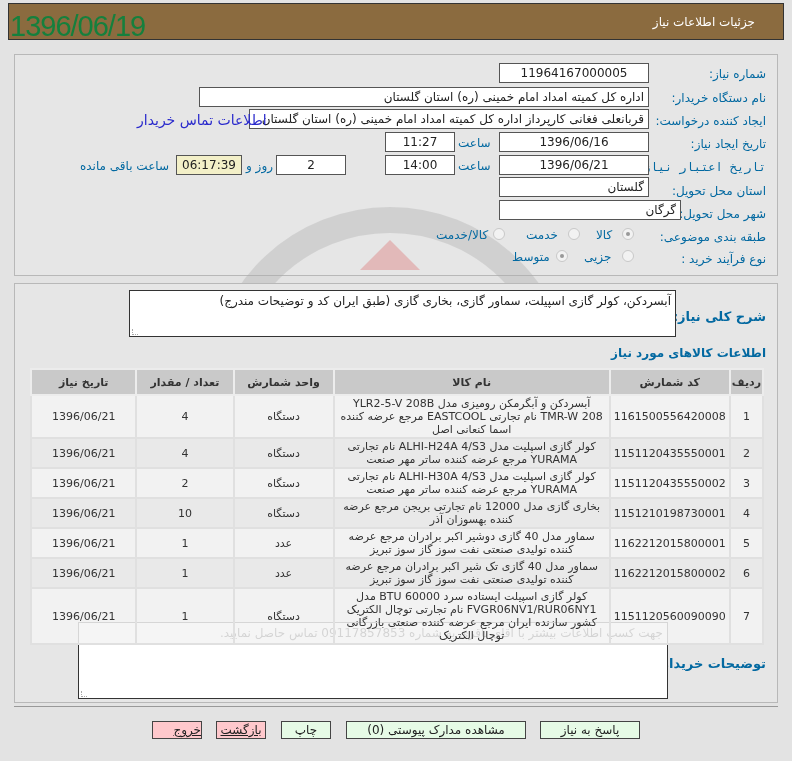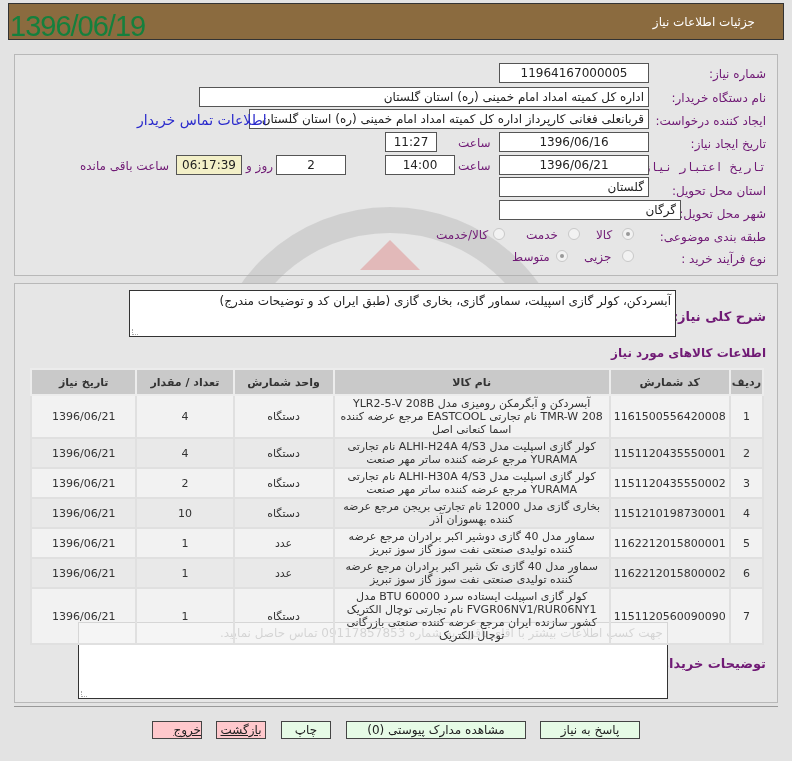--- a/index.html
+++ b/index.html
@@ -28,21 +28,21 @@
     border: 1px solid #b8b8b8; background: #e6e6e6;
   }
   .panel2 {
     position: absolute; left: 14px; top: 283px; width: 764px; height: 420px;
     border: 1px solid #b8b8b8; background: #e6e6e6;
   }
   .watermark {
     position: absolute; left: 180px; top: 200px; width: 420px; height: 380px;
     pointer-events: none; z-index: 0; opacity: 0.35;
   }
-  .lbl { position: absolute; direction: rtl; font-size: 12px; color: #701a75; white-space: nowrap; }
+  .lbl { position: absolute; direction: rtl; font-size: 12px; color: #0369a1; white-space: nowrap; }
   .field {
     position: absolute; height: 20px; background: #fff; border: 1px solid #555;
     font-size: 12px; line-height: 18px; white-space: nowrap; overflow: hidden; direction: rtl;
     padding: 0 4px;
   }
   .field.center { text-align: center; }
   .field.yellow { background: #f3f0c8; }
   .link { position: absolute; color: #2a2acc; direction: rtl; font-size: 14px; cursor: pointer; white-space: nowrap; }
   .radio { position: absolute; width: 12px; height: 12px; border-radius: 50%; border: 1px solid #c8c8c8; background: #f2f2f2; }
   .radio.on::after { content: ""; position: absolute; left: 3px; top: 3px; width: 4px; height: 4px; border-radius: 50%; background: #999; }
@@ -96,21 +96,21 @@
 <span class="lbl" style="right:26px;top:91px;">نام دستگاه خریدار:</span>
 <div class="field" style="left:199px;top:87px;width:450px;">اداره کل کمیته امداد امام خمینی (ره) استان گلستان</div>
 
 <span class="lbl" style="right:26px;top:114px;">ایجاد کننده درخواست:</span>
 <div class="field" style="left:249px;top:109px;width:400px;">قربانعلی فغانی کارپرداز اداره کل کمیته امداد امام خمینی (ره) استان گلستان</div>
 <span class="link" style="left:137px;top:112px;">اطلاعات تماس خریدار</span>
 
 <span class="lbl" style="right:26px;top:137px;">تاریخ ایجاد نیاز:</span>
 <div class="field center" style="left:499px;top:132px;width:150px;">1396/06/16</div>
 <span class="lbl" style="left:458px;top:136px;">ساعت</span>
-<div class="field center" style="left:385px;top:132px;width:52px;">11:27</div>
+<div class="field center" style="left:385px;top:132px;width:70px;">11:27</div>
 
 <span class="lbl" style="right:26px;top:160px;font-family:Liberation Mono, monospace;">تاریخ اعتبار نیاز:</span>
 <div class="field center" style="left:499px;top:155px;width:150px;">1396/06/21</div>
 <span class="lbl" style="left:458px;top:159px;">ساعت</span>
 <div class="field center" style="left:385px;top:155px;width:70px;">14:00</div>
 <div class="field center" style="left:276px;top:155px;width:70px;">2</div>
 <span class="lbl" style="left:246px;top:159px;">روز و</span>
 <div class="field center yellow" style="left:176px;top:155px;width:66px;">06:17:39</div>
 <span class="lbl" style="left:80px;top:159px;">ساعت باقی مانده</span>
 

